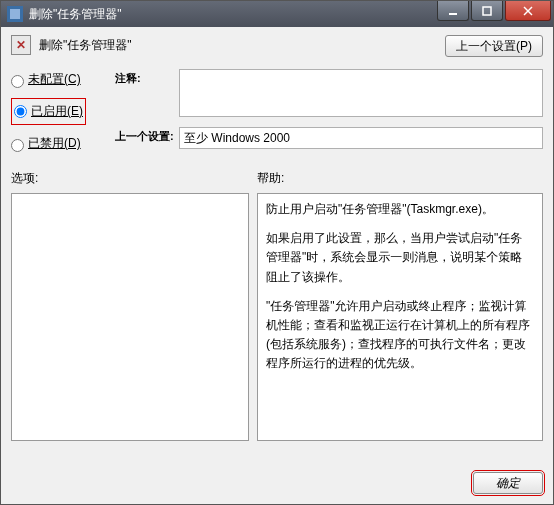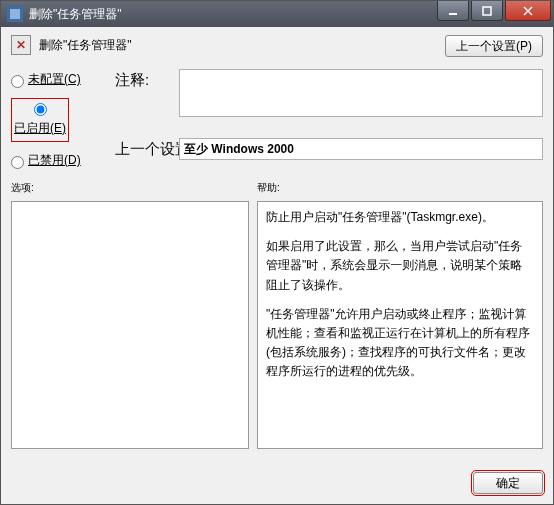--- a/index.html
+++ b/index.html
@@ -104,22 +104,22 @@
     grid-row: 1 / span 3;
     display:flex; flex-direction:column; gap:10px;
     padding-top:2px;
   }
   .radio-item {
     display:flex; align-items:flex-end; gap:4px;
     font-size:12px;
     text-decoration:underline;
   }
   .radio-item input { margin:0; }
-  .highlight-red { border:1.5px solid #d60000; padding:4px 2px; display:inline-block;flex-direction:column; }
-  .field-label { font-size:15px; padding-top:2px; }
+  .highlight-red { border:1.5px solid #d60000; padding:4px 2px; display:inline-block; }
+  .field-label { font-size:11px; padding-top:2px;font-weight:bold; }
   .textarea-comment {
     grid-column:3; grid-row:1 / span 2;
     height:48px;
     border:1px solid #b0b0b0;
     background:#fff;
     resize:none;
     font-family:inherit; font-size:12px;
     padding:2px;
   }
   .platform-select {
@@ -127,22 +127,22 @@
     height:22px;
     border:1px solid #b0b0b0;
     background:#fff;
     padding:0 4px;
     font-size:12px;
     width:100%;
   }
   
   .lower-labels {
     display:flex;
-    margin-top:8px;
-    font-size:10px;
+    margin-top:14px;
+    font-size:12px;
   }
   .lower-labels .lbl-left { width:246px; }
   
   .panes {
     display:flex;
     gap:8px;
     margin-top:2px;
     height: 248px;
   }
   .pane {
@@ -155,21 +155,21 @@
   .pane-left { width:238px; }
   .pane-right { flex:1; line-height:1.6; }
   .pane-right p { margin-bottom:10px; }
   
   .bottom-bar {
     display:flex;
     justify-content:flex-end;
     gap:6px;
     padding:8px 10px 10px;
   }
-  .highlight-btn { outline:1.5px solid #d60000; outline-offset:1px; }
+  .highlight-btn { outline:1.5px solid #d60000; outline-offset:1px;font-style:italic; }
 </style>
 </head>
 <body>
 
 <div class="window">
 
   <div class="titlebar">
     <span class="icon-slot"></span>
     <span class="titlebar-title">删除"任务管理器"</span>
     <div class="title-controls">
@@ -217,21 +217,21 @@
         <div class="radio-item">
           <input type="radio" name="state" style="">
           <label>已禁用(D)</label>
         </div>
       </div>
 
       <div class="field-label" style="grid-column:2;grid-row:1;">注释:</div>
       <textarea class="textarea-comment" style=""></textarea>
 
       <div class="field-label" style="grid-column:2;grid-row:3;white-space:nowrap;">上一个设置:</div>
-      <input class="platform-select" style="grid-area: 3 / 3; font-weight: bold;" readonly="" value="至少 Windows 2000">
+      <input class="platform-select" style="grid-area: 3 / 3;" readonly="" value="至少 Windows 2000">
     </div>
 
     <div class="lower-labels">
       <span class="lbl-left">选项:</span>
       <span>帮助:</span>
     </div>
 
     <div class="panes">
       <div class="pane pane-left"></div>
       <div class="pane pane-right">

